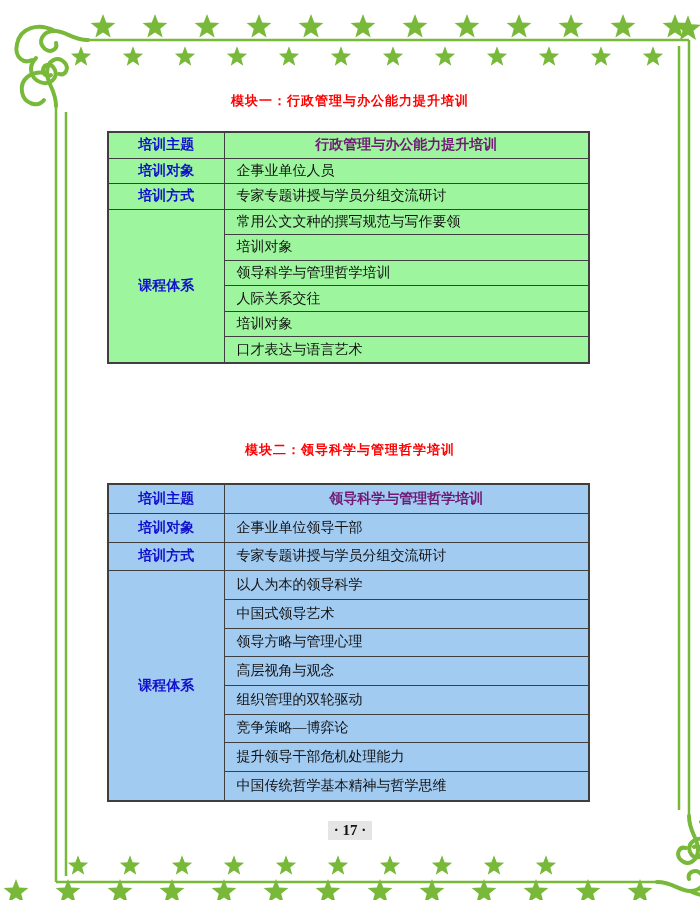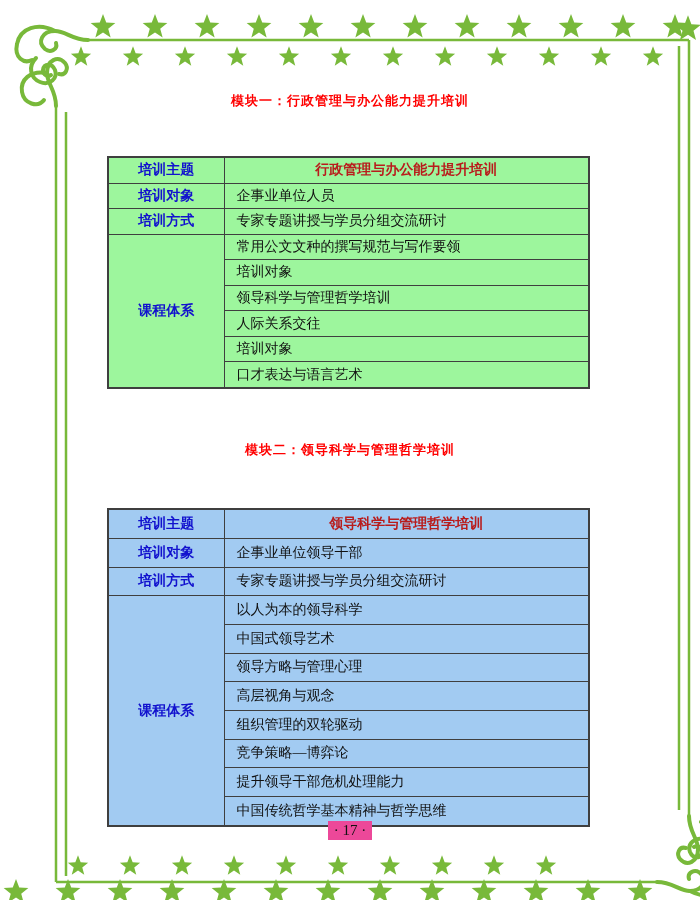--- a/index.html
+++ b/index.html
@@ -11,37 +11,36 @@
   .module-title{
     position:absolute;left:0;width:700px;text-align:center;
     color:#ff0000;font-weight:bold;font-size:13px;letter-spacing:1px;
     font-family:"Liberation Sans","DejaVu Sans",sans-serif;
   }
   #title1{top:92px;}
   #title2{top:441px;}
   table.training{
     position:absolute;border-collapse:collapse;table-layout:fixed;
     border:2px solid #3f3f3f;
-    margin-top:25px;
   }
   #table1{left:107px;top:131px;width:483px;height:233px;background:#9DF69D;}
   #table2{left:107px;top:483px;width:483px;height:319px;background:#A2CBF2;}
   table.training td{
     border:1px solid #3f3f3f;font-size:14px;vertical-align:middle;
     padding:0 2px 0 12px;color:#111;
   }
   table.training td.lbl{
     text-align:center;font-weight:bold;color:#1212CE;padding:0 2px;
   }
   table.training td.hdr{
-    text-align:center;font-weight:bold;color:#b91c1c;padding:0 2px;
+    text-align:center;font-weight:bold;color:#701a75;padding:0 2px;
   }
   .pagenum-wrap{position:absolute;top:821px;left:0;width:700px;text-align:center;}
   .pagenum{
-    display:inline-block;background:#ec4899;color:#111;font-weight:normal;
+    display:inline-block;background:#e5e5e5;color:#111;font-weight:bold;
     font-size:15px;padding:1px 6px;font-family:"Liberation Serif","DejaVu Serif",serif;
   }
 </style>
 </head>
 <body>
 
 <svg id="frame" class="frame-svg" viewBox="0 0 700 900" xmlns="http://www.w3.org/2000/svg">
   <defs>
     <path id="star" d="M0,-13 L3.23,-4.45 L12.36,-4.02 L5.23,1.7 L7.64,10.52 L0,5.5 L-7.64,10.52 L-5.23,1.7 L-12.36,-4.02 L-3.23,-4.45 Z"></path>
   </defs>

